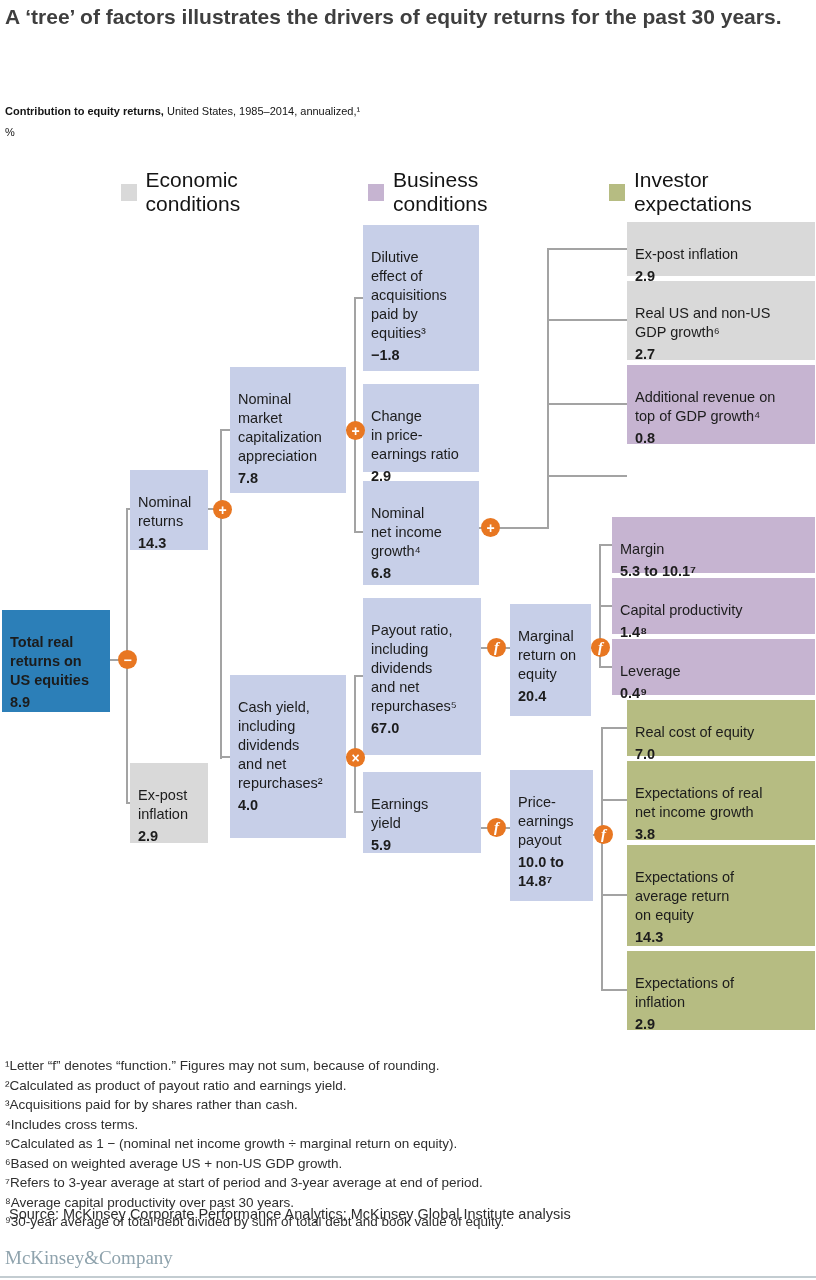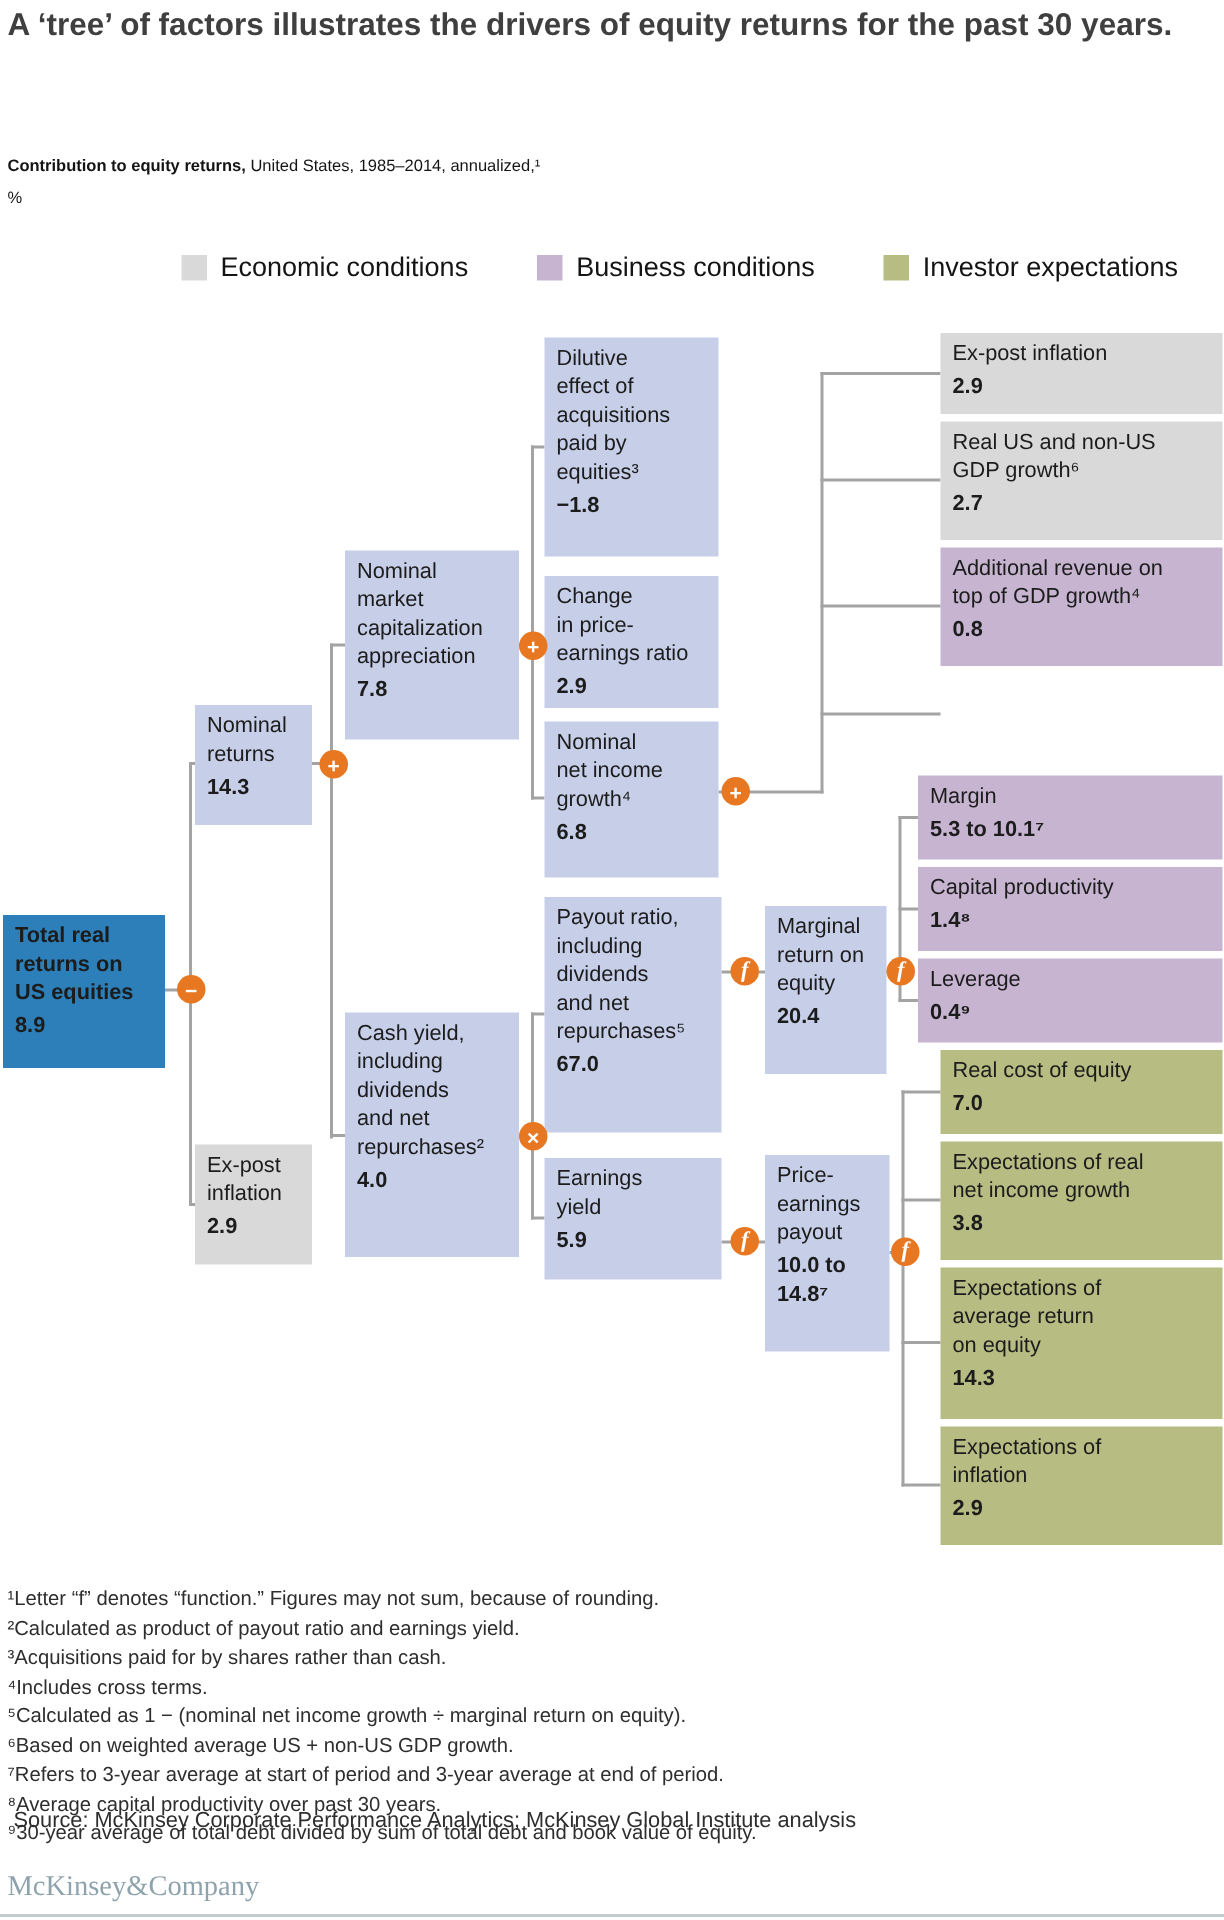--- a/index.html
+++ b/index.html
@@ -6,30 +6,30 @@
   .page{
     position:relative;width:816px;height:1280px;background:#ffffff;
     font-family:"Liberation Sans", sans-serif;color:#1c1c1c;overflow:hidden;
   }
   .title{
     position:absolute;left:5px;top:2px;width:792px;
     font-size:21px;line-height:29px;font-weight:700;color:#3f3f3f;margin:0;
   }
   .subtitle{position:absolute;left:5px;top:101px;width:700px;font-size:11px;line-height:21px;color:#141414;}
   .sub-bold{font-weight:700;}
-  .legend{position:absolute;left:121px;top:168px;display:flex;gap:46px;font-size:18px;color:#141414;align-items:center;}
+  .legend{position:absolute;left:121px;top:168px;display:flex;gap:46px;font-size:21px;color:#141414;align-items:center;}
   .legend-item{display:flex;align-items:center;gap:9px;}
   .swatch{width:17px;height:17px;display:inline-block;}
   .c-econ{background:#d9d9d9;}
   .c-biz{background:#c6b4d1;}
   .c-inv{background:#b6bc82;}
   .c-lav{background:#c7cfe8;}
   .c-blue{background:#2c7fb8;color:#ffffff;}
   .box{
-    position:absolute;padding:5px 8px;font-size:14.5px;line-height:19px;color:#1c1c1c;
+    position:absolute;padding:23px 8px;font-size:14.5px;line-height:19px;color:#1c1c1c;
     box-sizing:border-box;z-index:1;
   }
   .box .label{white-space:pre-line;}
   .box .value{font-weight:700;white-space:pre-line;margin-top:3px;}
   .box.c-blue .label{font-weight:700;}
   .hl{position:absolute;height:2px;background:#a3a3a3;z-index:0;}
   .vl{position:absolute;width:2px;background:#a3a3a3;z-index:0;}
   .op{
     position:absolute;width:19px;height:19px;border-radius:50%;background:#e87722;color:#ffffff;
     display:flex;align-items:center;justify-content:center;

